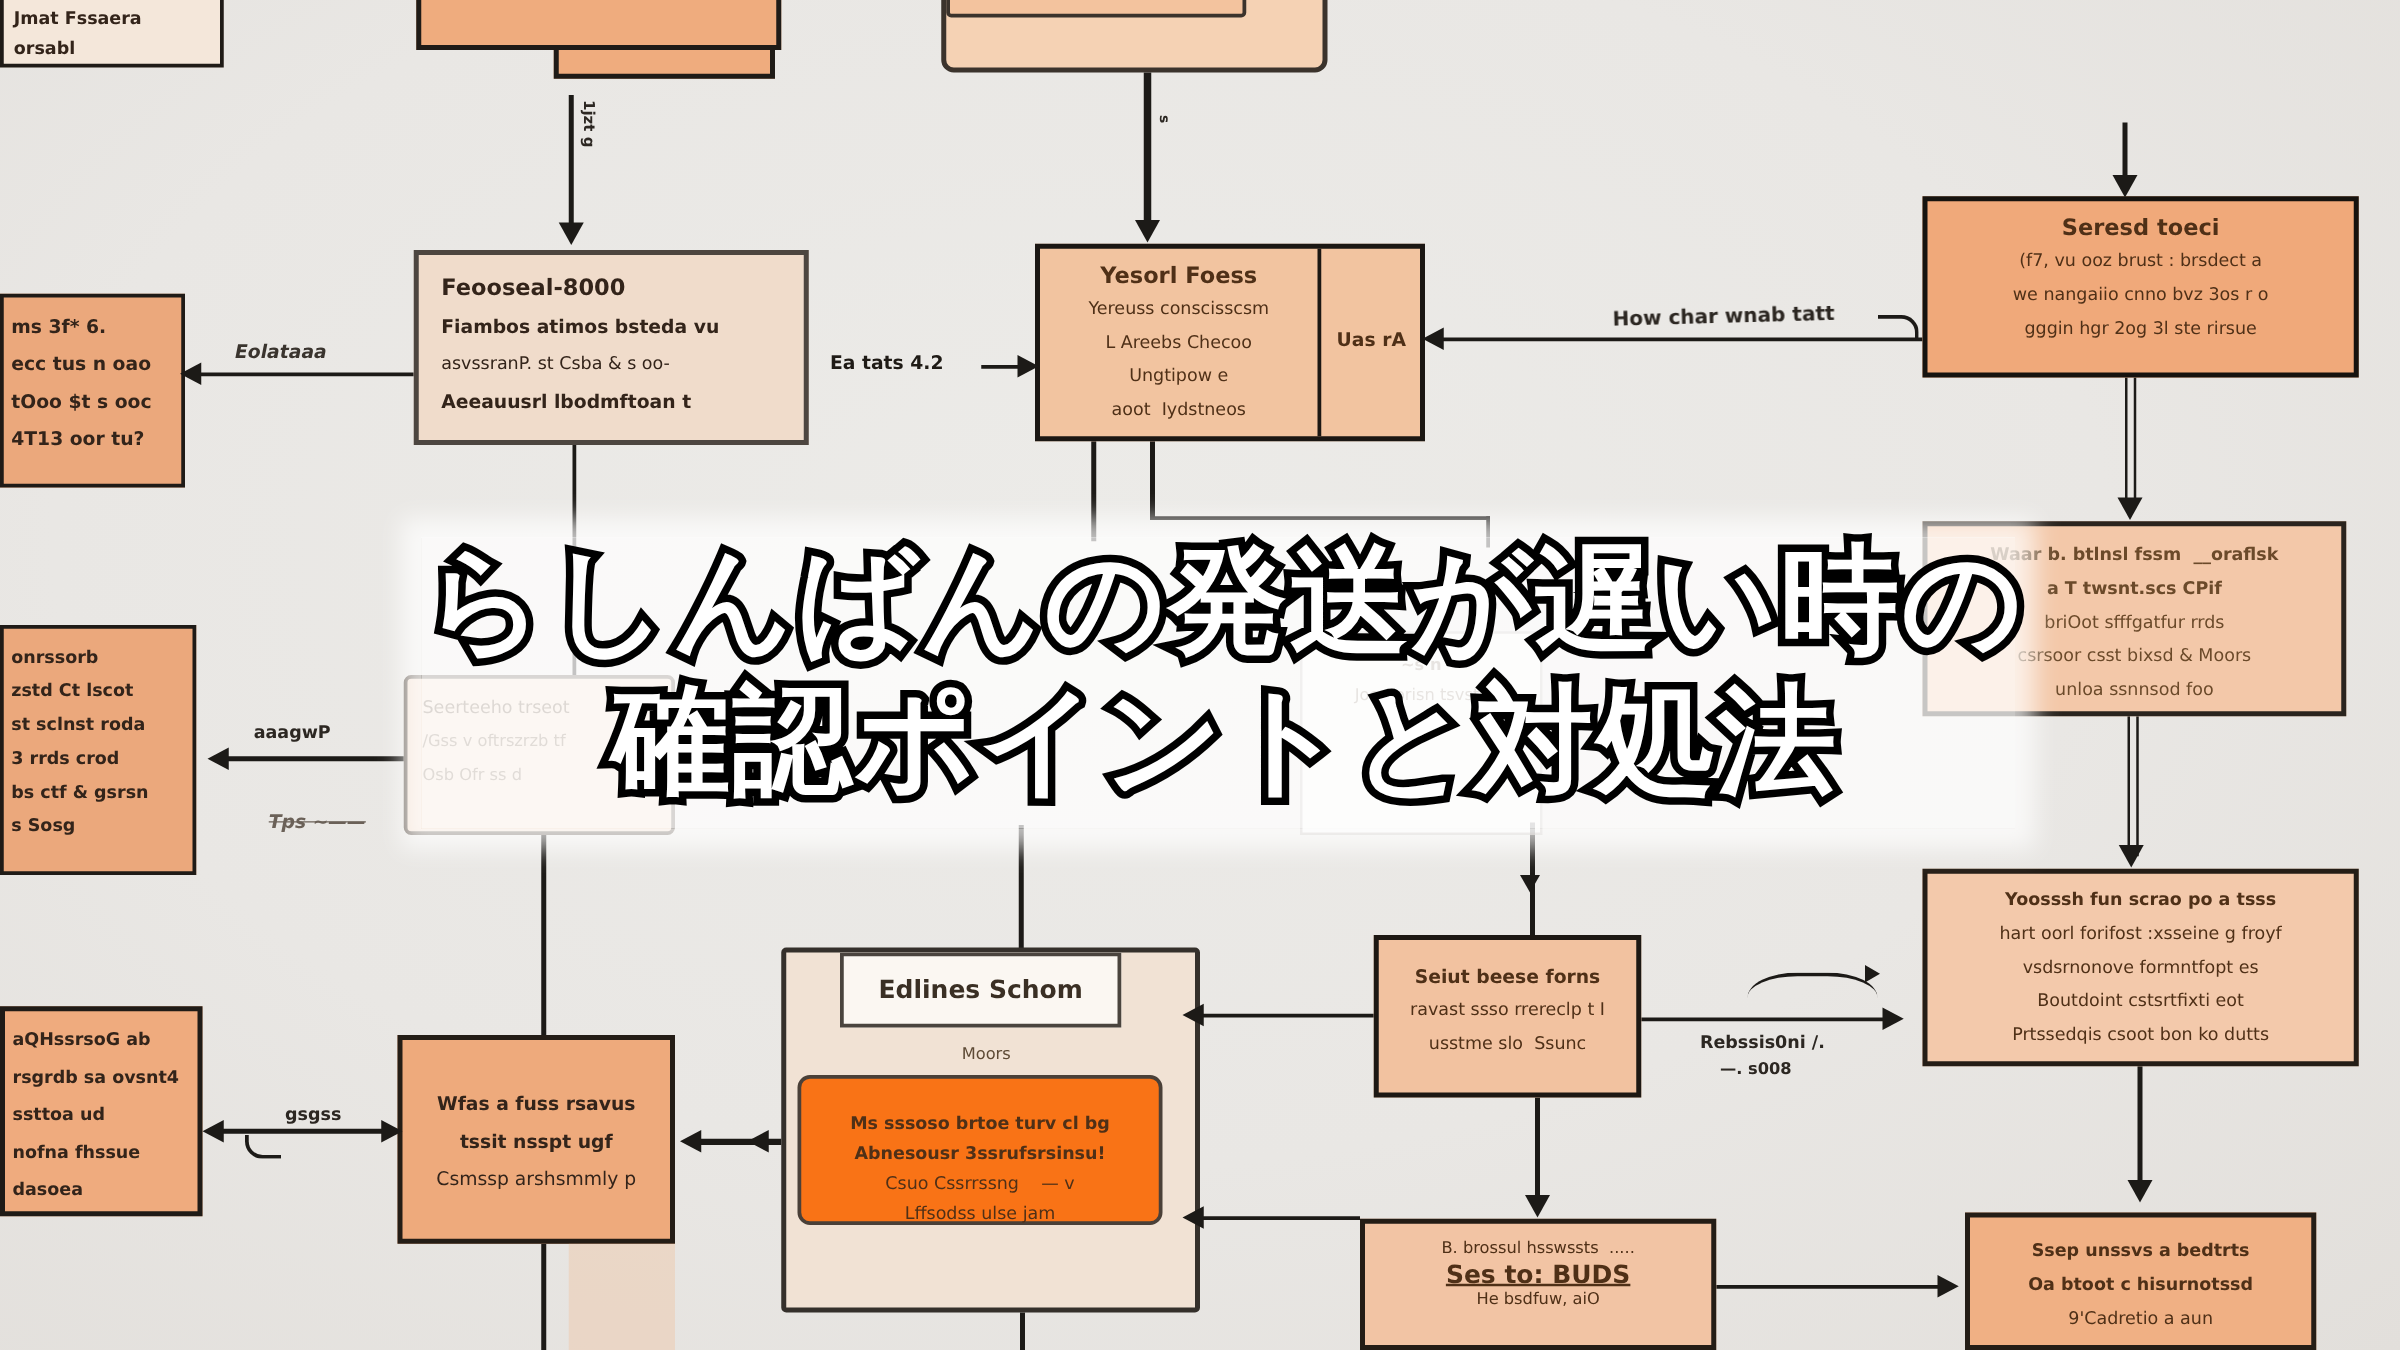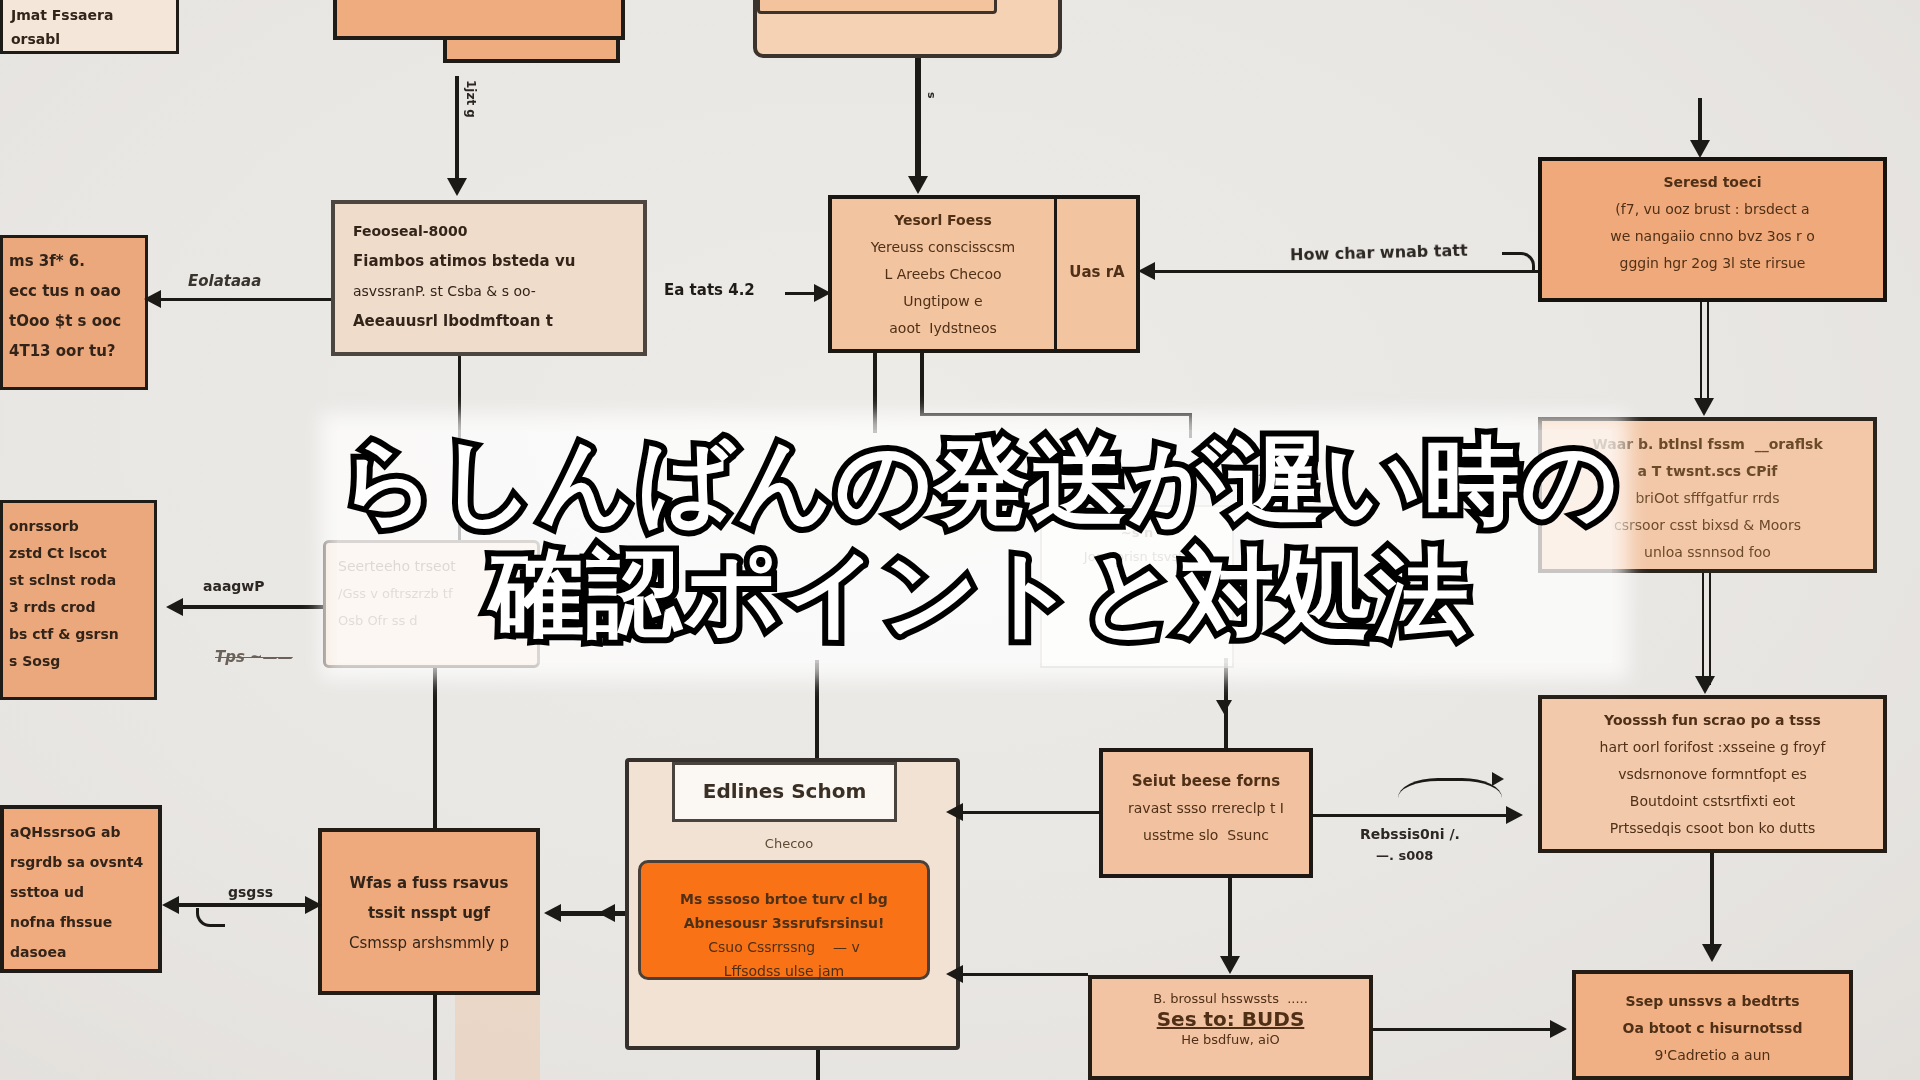--- a/index.html
+++ b/index.html
@@ -19,21 +19,21 @@
   .scribble{font-style:italic;color:#3a342e;}
   .band{position:absolute;left:337px;top:430px;width:1275px;height:233px;
         background:rgba(255,255,255,0.74);box-shadow:0 0 18px 16px rgba(255,255,255,0.72);z-index:8;}
   .title{position:absolute;left:320px;top:434px;width:1320px;text-align:center;z-index:9;
          font-weight:900;color:#ffffff;font-size:95px;line-height:1.0;letter-spacing:2px;
          -webkit-text-stroke:12px #000;paint-order:stroke fill;
          text-shadow:0 0 2px #000,3px 3px 0 #000,-3px 3px 0 #000,3px -3px 0 #000,-3px -3px 0 #000;}
   .title .t2{margin-top:17px;}
   .ghost{position:absolute;z-index:2;}
   
-  .t13{font-size:13px;} .t14{font-size:14px;} .t15{font-size:15px;} .t16{font-size:14px;}
+  .t13{font-size:13px;} .t14{font-size:14px;} .t15{font-size:15px;} .t16{font-size:18px;}
   .b{font-weight:bold;}
   .brown{color:#4f3017;} .dkbrown{color:#33241a;} .midbrown{color:#6b4a2a;} .lh24 .tl{line-height:24px;} .lh27 .tl{line-height:27px;} .lh30 .tl{line-height:30px;}
   .vtext{writing-mode:vertical-rl;}
 </style>
 </head>
 <body>
 
 <div id="stage">
 
   <div class="vline" style="left:455px;top:76px;width:4px;height:112px;"></div>
@@ -189,21 +189,21 @@
   <div class="box center lh30" style="left:318px;top:828px;width:222px;height:167px;background:#eeaa7c;border-color:#241d16;padding-top:36px;">
     <div class="tl t15 dkbrown b">Wfas a fuss rsavus</div>
     <div class="tl t15 dkbrown b">tssit nsspt ugf</div>
     <div class="tl t15 dkbrown">Csmssp arshsmmly p</div>
   </div>
 
   <div class="box" style="left:625px;top:758px;width:335px;height:292px;background:#f1e2d4;border-color:#35302b;border-radius:4px;">
     <div class="box center" style="left:43px;top:0px;width:225px;height:60px;background:#fbf7f2;border-width:3px;border-color:#4a443e;padding-top:14px;">
       <div class="tl" style="font-size:20px;color:#3a2f24;font-weight:600;">Edlines Schom</div>
     </div>
-    <div class="tl t13 center" style="position:absolute;left:110px;top:74px;width:100px;color:#5d4a35;filter:blur(.3px);">Checoo</div>
+    <div class="tl t13 center" style="position:absolute;left:110px;top:74px;width:100px;color:#5d4a35;filter:blur(.3px);">Moors</div>
     <div class="box center lh24" style="left:9px;top:98px;width:292px;height:120px;background:#f97316;border-width:3px;border-color:#4a4038;border-radius:10px;padding-top:24px;">
       <div class="tl t14 brown b">Ms sssoso brtoe turv cl bg</div>
       <div class="tl t14 brown b">Abnesousr 3ssrufsrsinsu!</div>
       <div class="tl t14 brown">Csuo Cssrrssng    — v</div>
       <div class="tl t14 brown">Lffsodss ulse jam</div>
     </div>
   </div>
 
   <div class="box center lh27" style="left:1099px;top:748px;width:214px;height:130px;background:#f2c2a0;border-color:#1d1813;padding-top:16px;">
     <div class="tl t15 b brown">Seiut beese forns</div>

